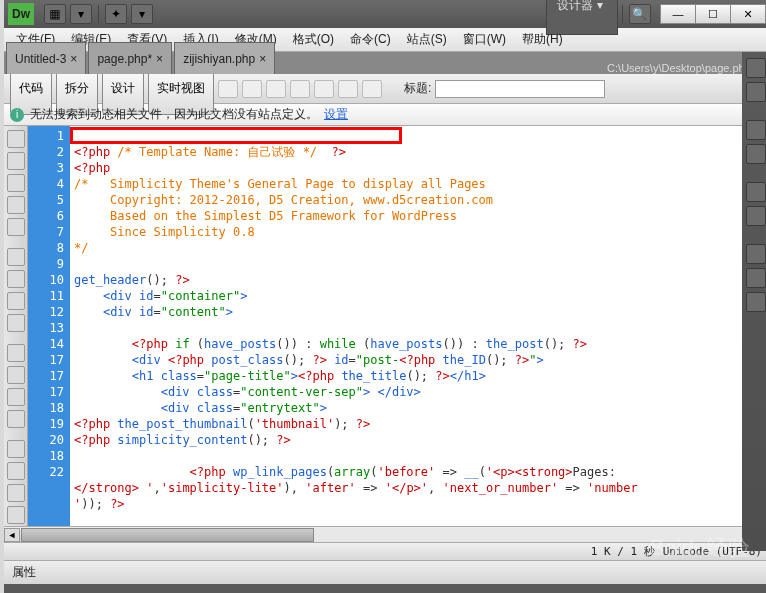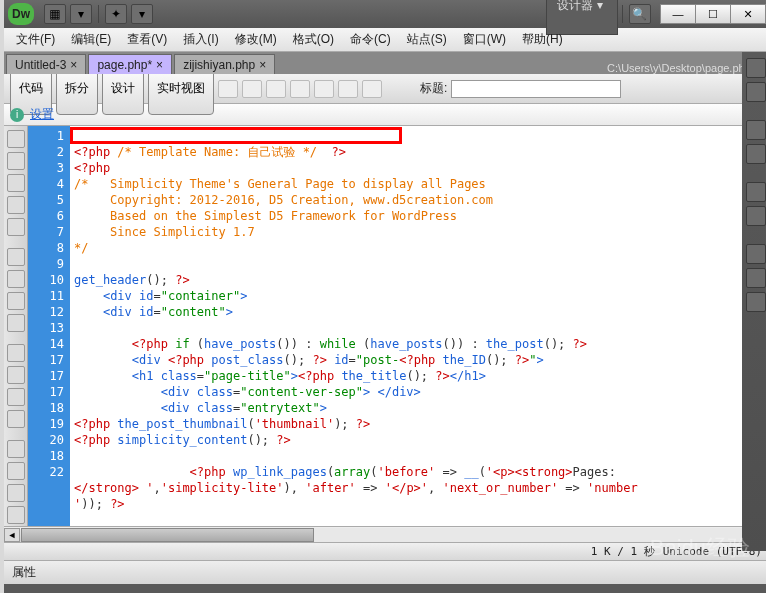--- a/index.html
+++ b/index.html
@@ -1,40 +1,40 @@
 <!DOCTYPE html>
 <html><head>
 <meta charset="utf-8">
 <style>
 * { margin: 0; padding: 0; box-sizing: border-box; }
 body { font-family: "Microsoft YaHei", Arial, sans-serif; font-size: 12px; background: #b8b8b8; overflow: hidden; }
 .bordered { border: 4px solid #d9d9d9; border-top: none; }
 .window { width: 766px; height: 593px; background: #595959; position: relative; }
 
 .titlebar { height: 28px; background: linear-gradient(#6a6a6a,#545454); display: flex; align-items: center; padding: 0 4px; }
-.dw-logo { width: 26px; height: 22px; background: #4fb548; color: #222; font-weight: bold; font-size: 12px; display: flex; align-items: center; justify-content: center; border-radius: 9px; margin-right: 8px; }
+.dw-logo { width: 26px; height: 22px; background: #4fb548; color: #222; font-weight: bold; font-size: 12px; display: flex; align-items: center; justify-content: center; border-radius: 0; margin-right: 8px; }
 .tb-icon { width: 22px; height: 20px; margin: 0 2px; background: #6e6e6e; border: 1px solid #444; border-radius: 2px; display:flex; align-items:center; justify-content:center; }
 .tb-sep { width:1px; height:18px; background:#444; margin:0 4px; }
 .titlebar .spacer { flex: 1; }
 .dropdown { color: #ddd; padding: 2px 14px 20px 10px; border: 1px solid #444; background: #5e5e5e; display:flex; align-items:center; gap:4px; }
 .winbtns { display:flex; margin-left: 8px; }
 .winbtn { width: 36px; height: 20px; background: linear-gradient(#fafafa,#d8d8d8); border: 1px solid #888; display:flex; align-items:center; justify-content:center; font-size:11px; margin-left:-1px; }
 
 .menubar { height: 24px; background: linear-gradient(#f5f5f5,#e1e1e1); display:flex; align-items:center; padding: 0 4px; border-bottom: 1px solid #aaa; }
 .menubar span { padding: 9px 8px; color: #222; }
 
 .tabbar { height: 22px; background: #888; display:flex; align-items:flex-end; padding-left: 2px; position:relative; }
-.tab { height: 20px; padding: 2px 8px; background: #aeaeae; border: 1px solid #666; border-bottom:none; margin-right: 2px; color: #222; display:flex; align-items:center; gap:4px; }
-.tab.active { background: #c4b5fd; }
+.tab { height: 32px; padding: 2px 8px; background: #aeaeae; border: 1px solid #666; border-bottom:none; margin-right: 2px; color: #222; display:flex; align-items:center; gap:4px; }
+.tab.active { background: #a3a3a3; }
 .path { margin-left:auto; color:#ddd; font-size:11px; padding-right:4px; display:flex; align-items:center; gap:6px; }
 
 .toolbar2 { height: 30px; background: linear-gradient(#f2f2f2,#d8d8d8); display:flex; align-items:center; padding: 0 6px; gap:4px; border-bottom:1px solid #aaa; }
 .seg-btn { padding: 17px 8px; background: linear-gradient(#fff,#ddd); border:1px solid #888; border-radius:4px; }
 .t2-icon { width:20px; height:18px; border:1px solid #bbb; background:#eee; border-radius:2px; }
-.title-label { margin-left: 34px; color:#222; }
+.title-label { margin-left: 18px; color:#222; }
 .title-input { width: 170px; height: 18px; border:1px solid #999; background:#fff; }
 
 .warnbar { height: 22px; background: linear-gradient(#fdfdfd,#eaeaea); display:flex; align-items:center; padding: 0 6px; gap:6px; border-bottom:1px solid #aaa; color:#222; }
 .info-icon { width:14px; height:14px; border-radius:50%; background:#4a8; color:#fff; font-size:10px; display:flex; align-items:center; justify-content:center; }
 .warnbar a { color: #1a5fd6; text-decoration: underline; text-align: center; }
 
 .workarea { display:flex; height: 400px; background:#fff; position:relative; }
 .left-tools { width:24px; background: linear-gradient(to right,#e6e6e6,#d2d2d2); border-right:1px solid #aaa; display:flex; flex-direction:column; align-items:center; padding-top:4px; gap:4px; }
 .lt { width:18px; height:18px; background:#ddd; border:1px solid #999; border-radius:2px; }
 .lt.g { margin-top:8px; }
@@ -131,20 +131,21 @@
     <div class="t2-icon"></div>
     <div class="t2-icon"></div>
     <div class="t2-icon"></div>
     <div class="t2-icon"></div>
     <span class="title-label">标题:</span>
     <input class="title-input" style="">
   </div>
 
   <div class="warnbar">
     <div class="info-icon">i</div>
+    <span>无法搜索到动态相关文件，因为此文档没有站点定义。</span>
     <a href="#">设置</a>
   </div>
 
   <div class="workarea">
     <div class="left-tools">
       <div class="lt"></div>
       <div class="lt"></div>
       <div class="lt"></div>
       <div class="lt"></div>
       <div class="lt"></div>
@@ -185,21 +186,21 @@
           <div>18</div>
           <div></div>
           <div>22</div>
         </div>
     <div class="code">
 <div class="hl-box"></div><span class="c-red">&lt;?php </span><span class="c-orange">/* Template Name: 自己试验 */</span><span class="c-red">  ?&gt;</span>
 <span class="c-red">&lt;?php</span>
 <span class="c-orange">/*   Simplicity Theme's General Page to display all Pages</span>
 <span class="c-orange">     Copyright: 2012-2016, D5 Creation, www.d5creation.com</span>
 <span class="c-orange">     Based on the Simplest D5 Framework for WordPress</span>
-<span class="c-orange">     Since Simplicity 1.7</span>
+<span class="c-orange">     Since Simplicity 0.8</span>
 <span class="c-orange">*/</span>
 
 <span class="c-blue">get_header</span><span>();</span><span class="c-red"> ?&gt;</span>
 <span class="c-blue">    &lt;</span><span class="c-blue">div </span><span class="c-blue">id</span><span>=</span><span class="c-green">"container"</span><span class="c-blue">&gt;</span>
 <span class="c-blue">    &lt;</span><span class="c-blue">div </span><span class="c-blue">id</span><span>=</span><span class="c-green">"content"</span><span class="c-blue">&gt;</span>
 
 <span class="c-red">        &lt;?php </span><span class="c-green">if</span><span> (</span><span class="c-blue">have_posts</span><span>()) : </span><span class="c-green">while</span><span> (</span><span class="c-blue">have_posts</span><span>()) : </span><span class="c-blue">the_post</span><span>();</span><span class="c-red"> ?&gt;</span>
 <span class="c-blue">        &lt;</span><span class="c-blue">div </span><span class="c-red">&lt;?php </span><span class="c-blue">post_class</span><span>();</span><span class="c-red"> ?&gt;</span><span class="c-blue"> id</span><span>=</span><span class="c-green">"post-</span><span class="c-red">&lt;?php </span><span class="c-blue">the_ID</span><span>();</span><span class="c-red"> ?&gt;</span><span class="c-green">"</span><span class="c-blue">&gt;</span>
 <span class="c-blue">        &lt;</span><span class="c-blue">h1 </span><span class="c-blue">class</span><span>=</span><span class="c-green">"page-title"</span><span class="c-blue">&gt;</span><span class="c-red">&lt;?php </span><span class="c-blue">the_title</span><span>();</span><span class="c-red"> ?&gt;</span><span class="c-blue">&lt;/</span><span class="c-blue">h1</span><span class="c-blue">&gt;</span>
 <span class="c-blue">            &lt;</span><span class="c-blue">div </span><span class="c-blue">class</span><span>=</span><span class="c-green">"content-ver-sep"</span><span class="c-blue">&gt; &lt;/</span><span class="c-blue">div</span><span class="c-blue">&gt;</span>

